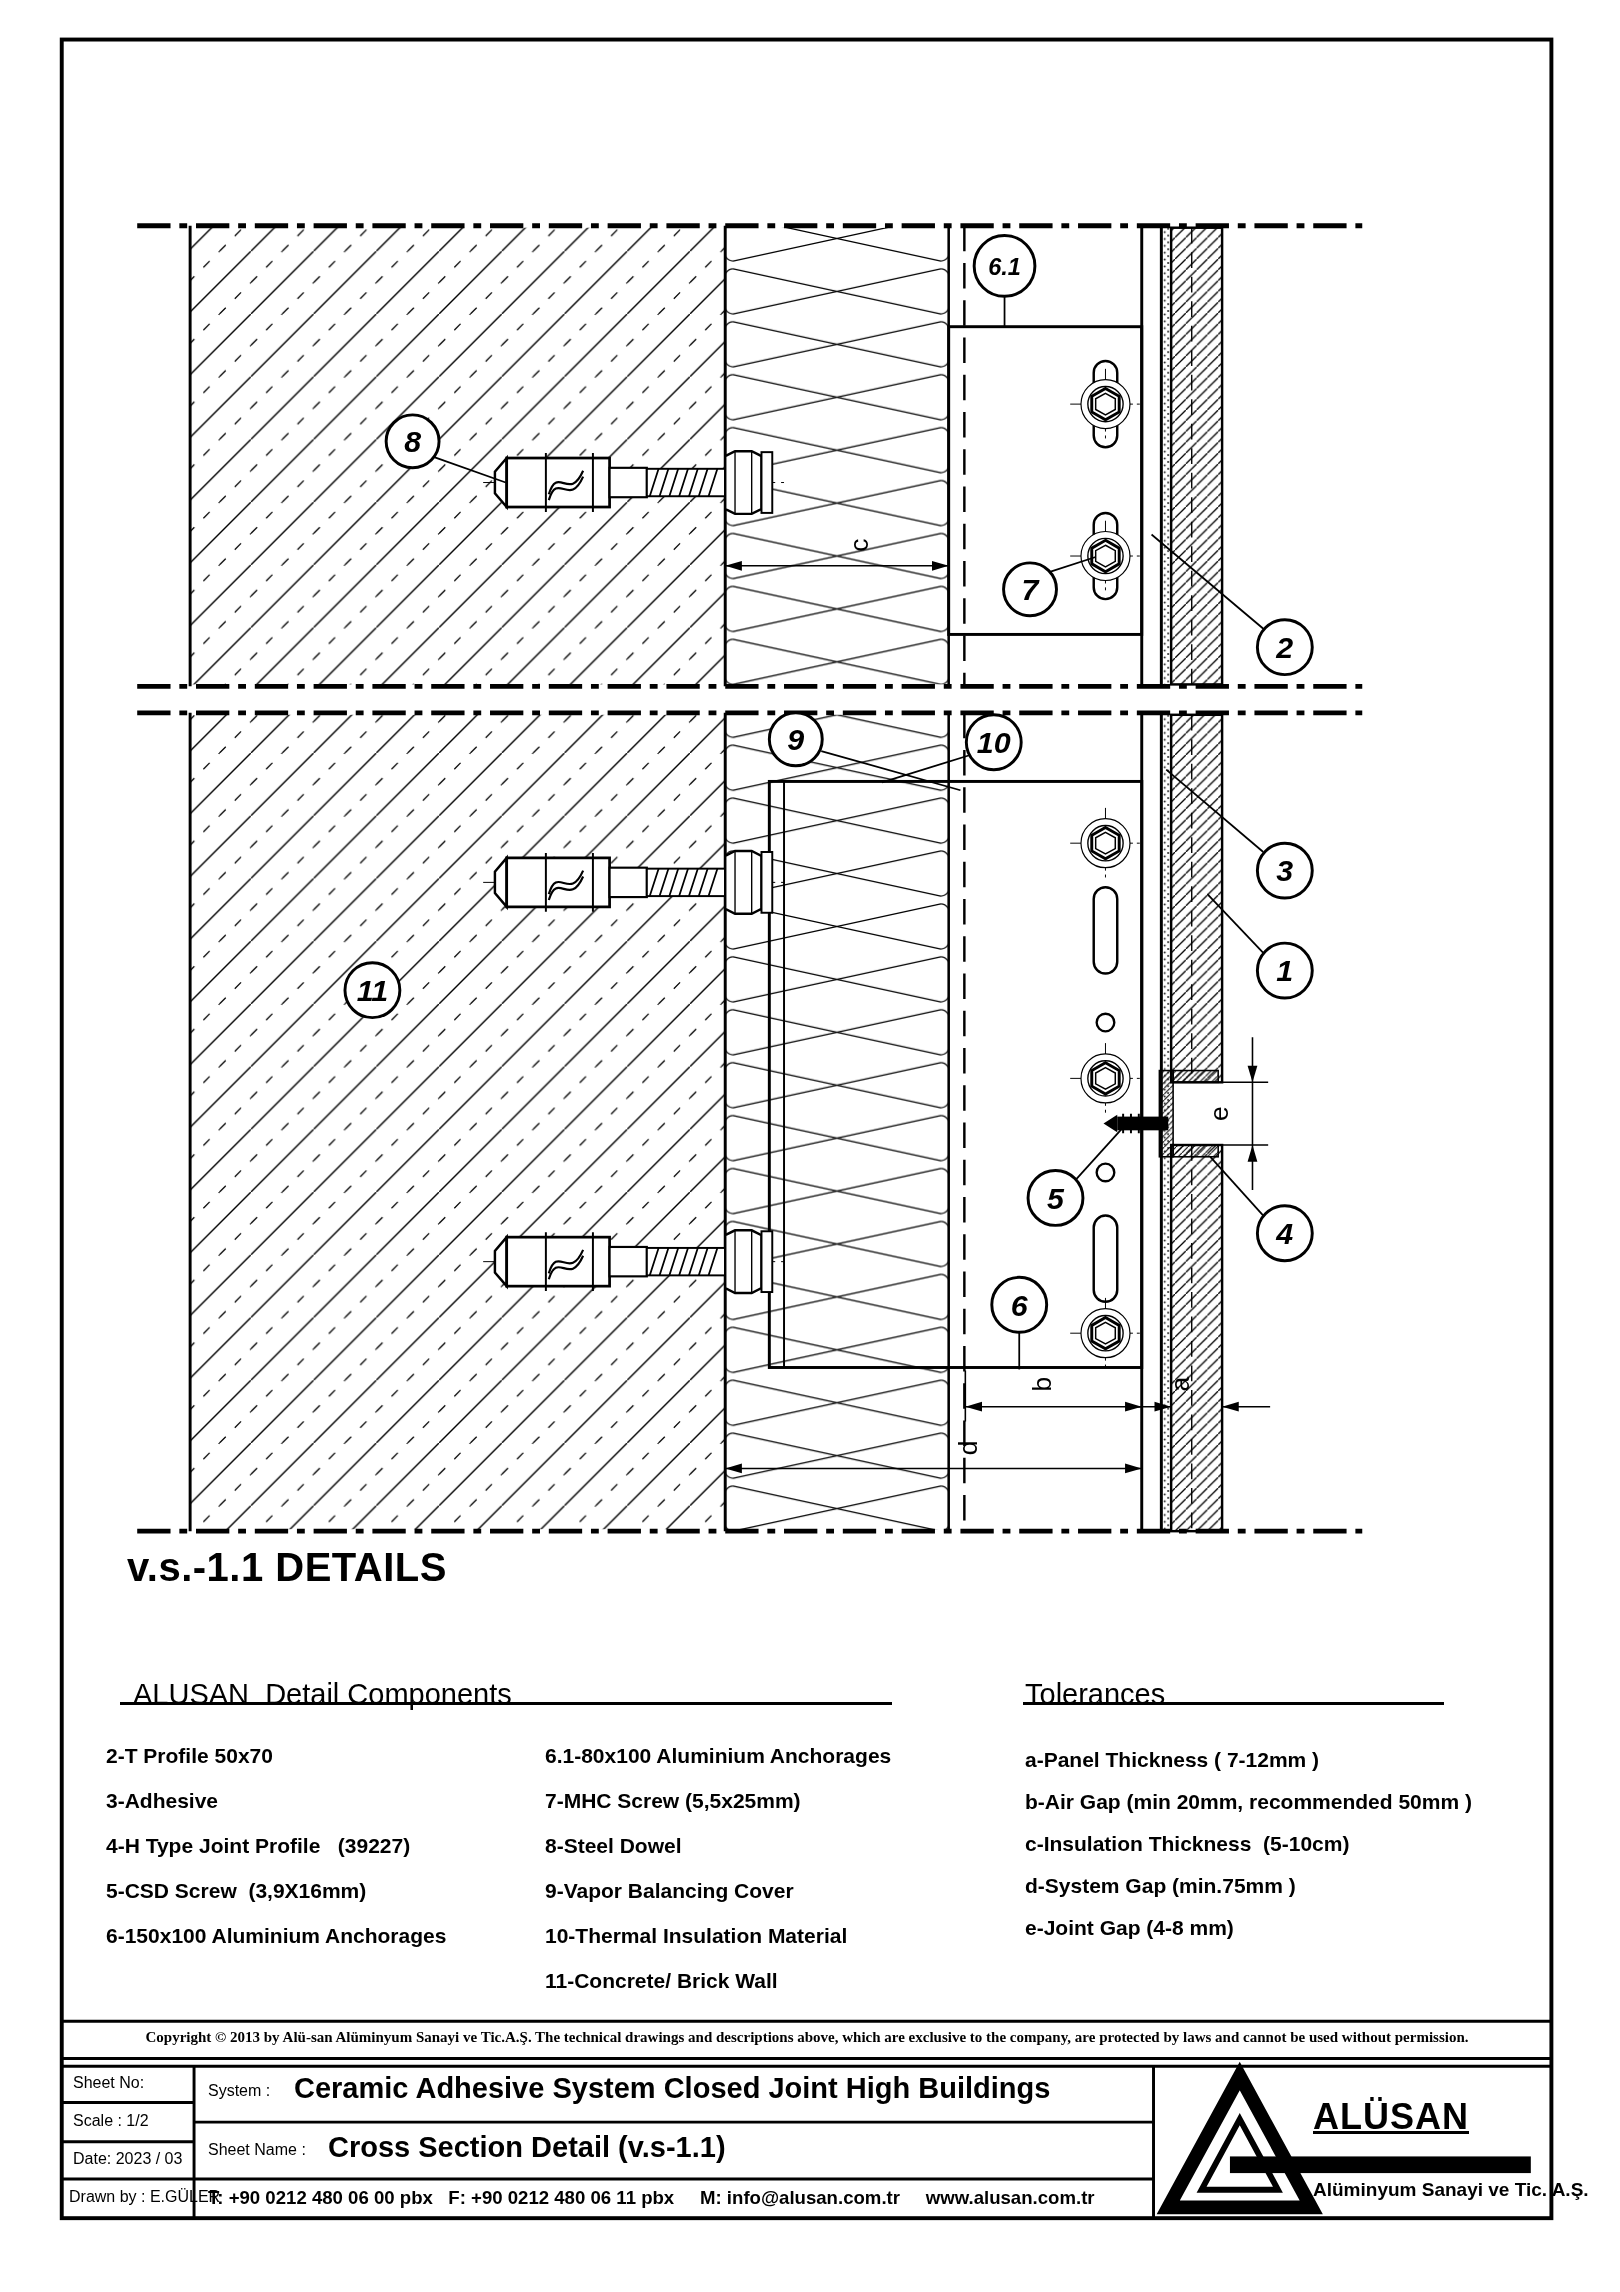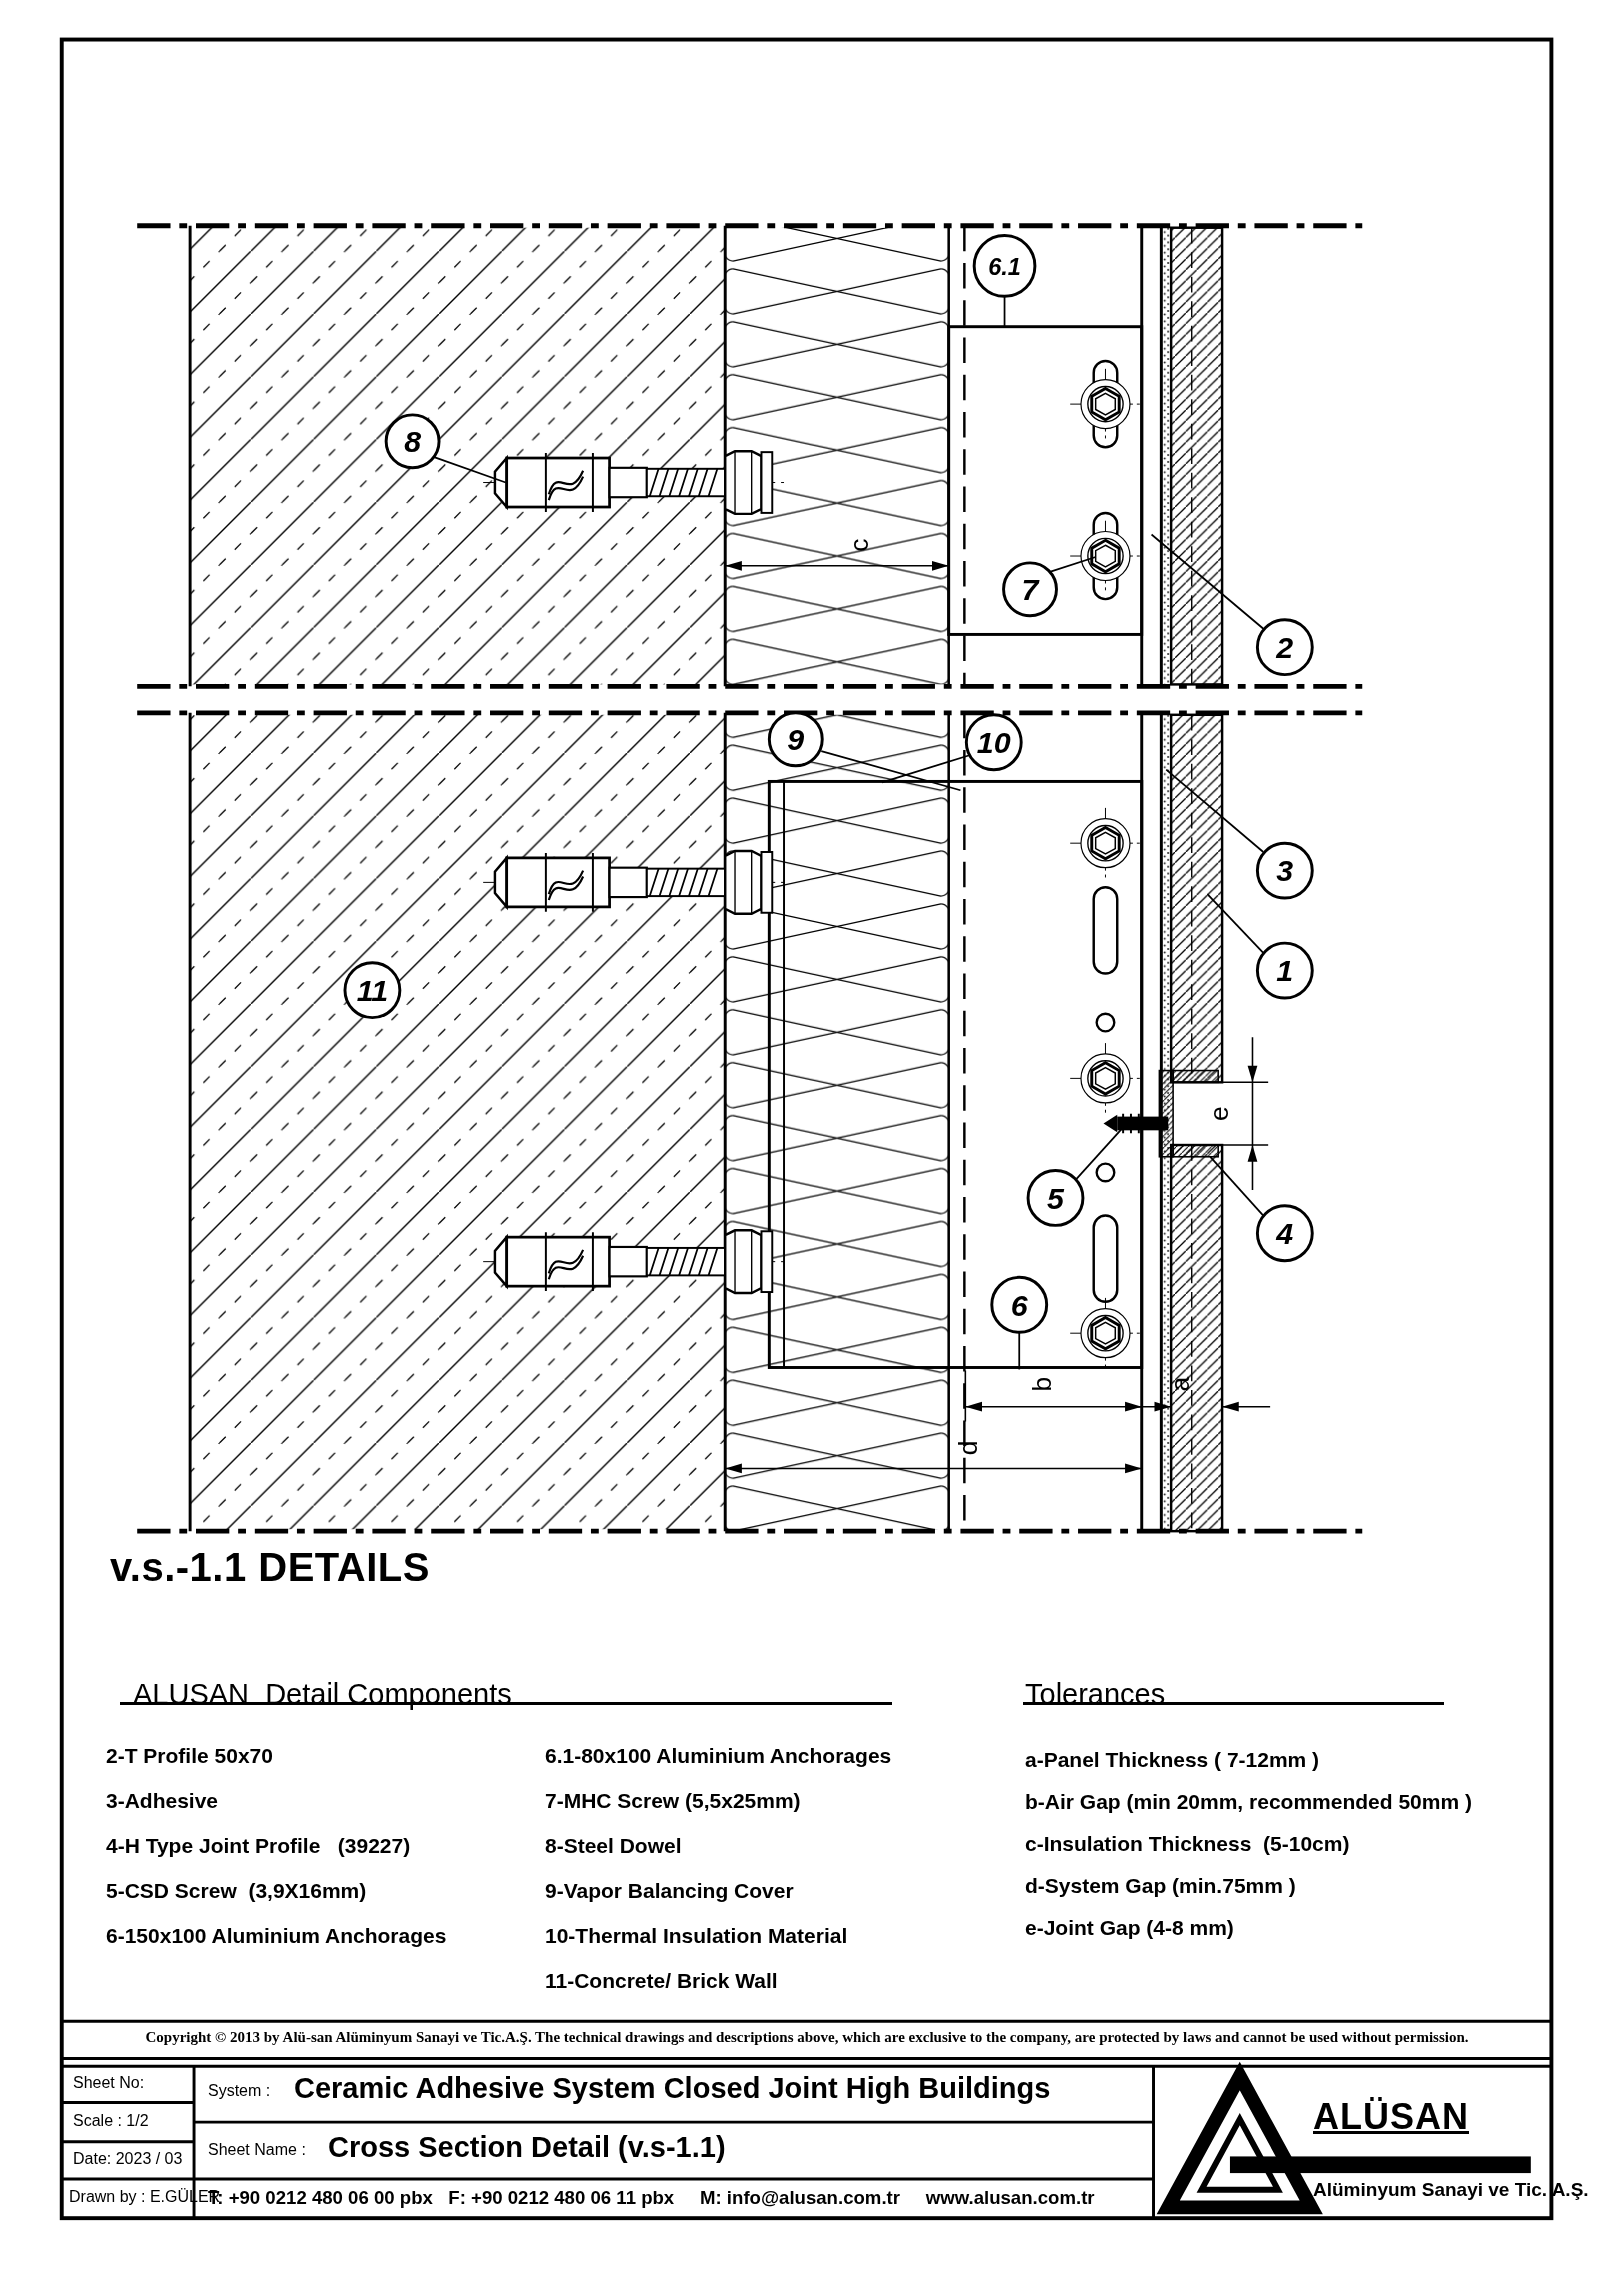--- a/index.html
+++ b/index.html
@@ -1,19 +1,19 @@
 <!DOCTYPE html>
 <html><head>
 <meta charset="utf-8">
 <style>
   html,body{margin:0;padding:0;background:#fff;}
   .page{position:relative;width:1620px;height:2293px;background:#fff;
         font-family:"Liberation Sans",sans-serif;color:#000;overflow:hidden;}
   .abs{position:absolute;white-space:pre;}
-  .h1{font-size:40px;font-weight:700;letter-spacing:0.5px;}
+  .h1{font-size:40px;font-weight:700;letter-spacing:0.5px;margin-left:17px;}
   .sec-title{font-size:29px;font-weight:400;margin-top:20px;}
   .rule{position:absolute;height:2.9px;background:#000;}
   .list{position:absolute;font-size:21px;font-weight:700;}
   .list div{white-space:pre;}
   .l46 div{line-height:45px;}
   .l43 div{line-height:42px;}
   .copyright{position:absolute;left:62px;top:2029px;width:1490px;text-align:center;
              font-family:"Liberation Serif",serif;font-size:15px;font-weight:600;}
   .tb-small{font-size:16px;font-weight:400;}
   .tb-big{font-size:29px;font-weight:700;}

